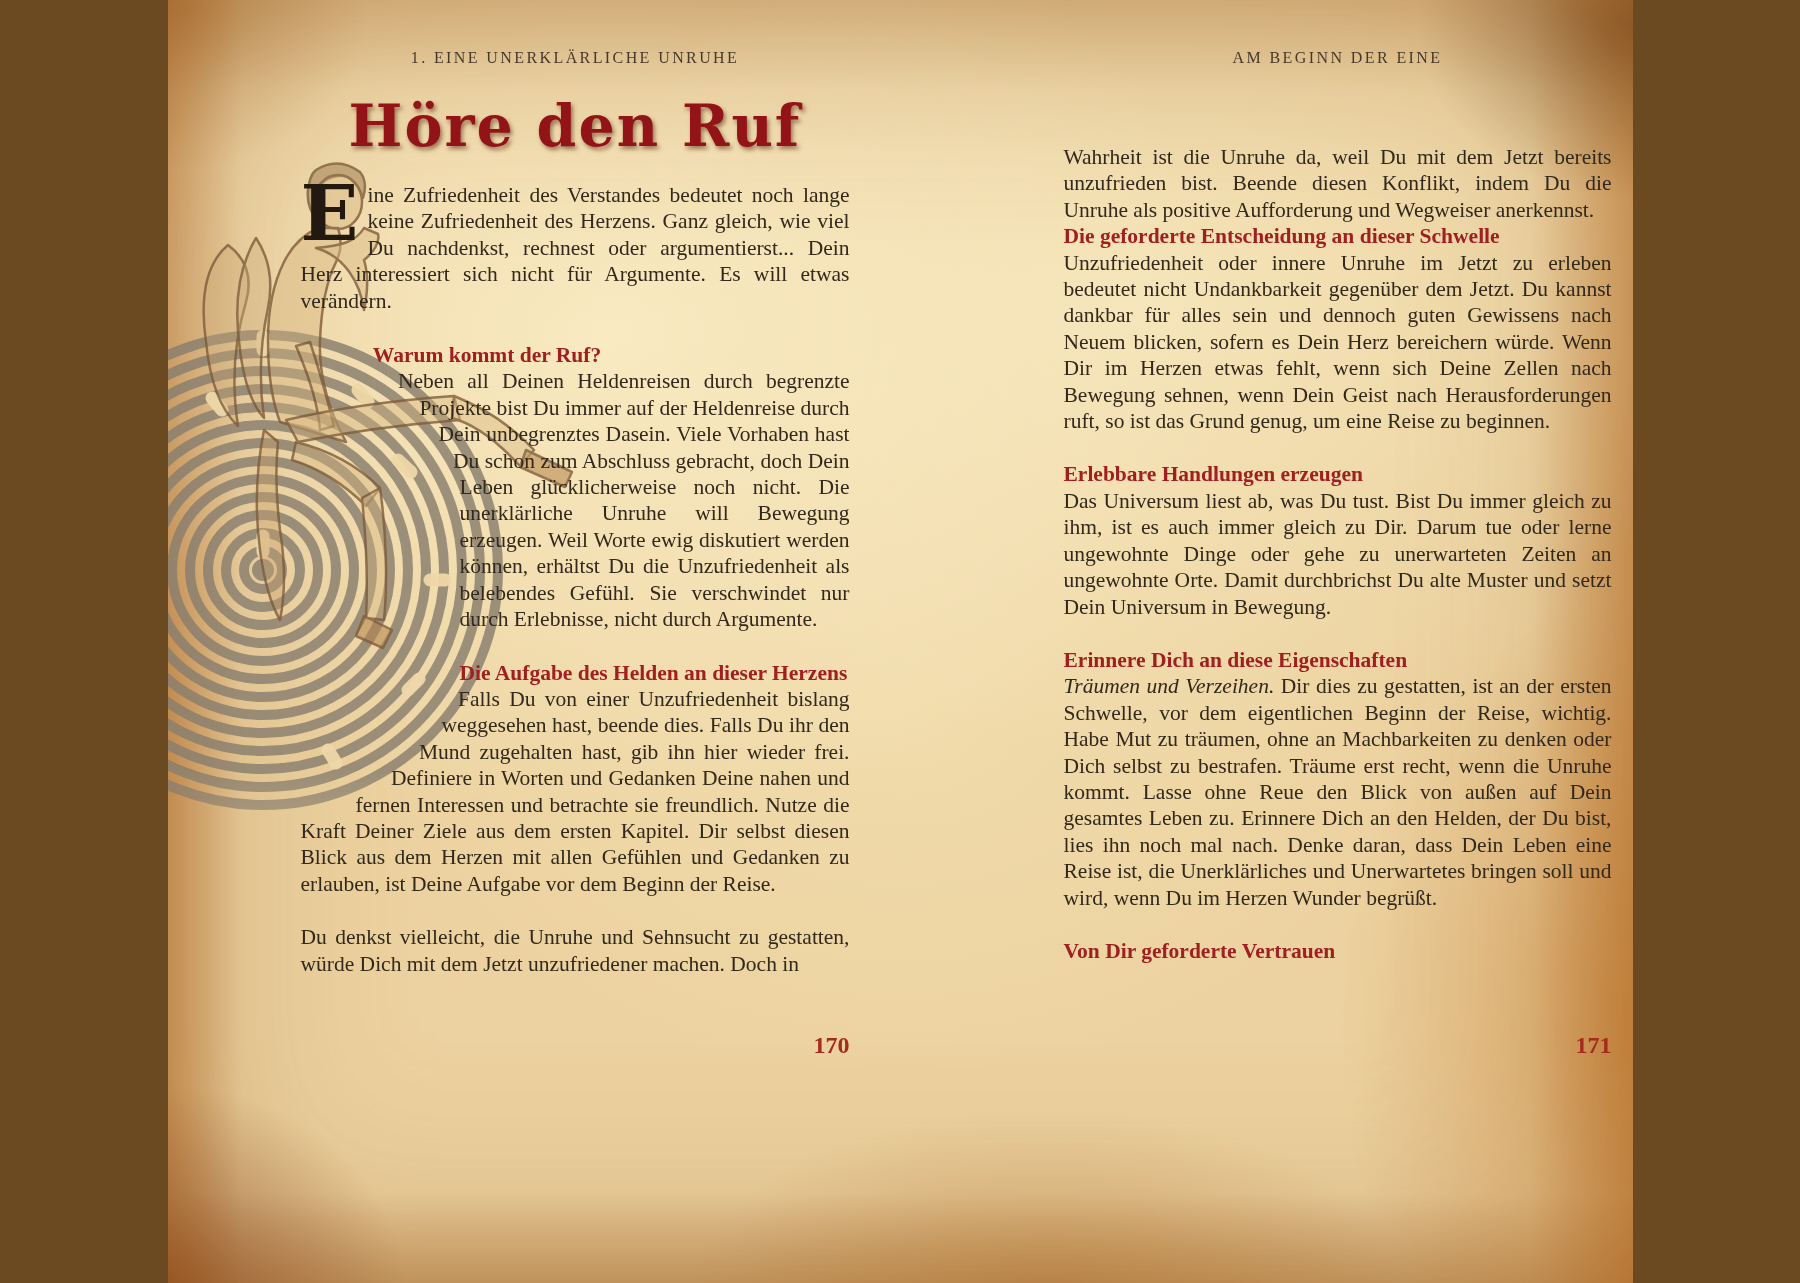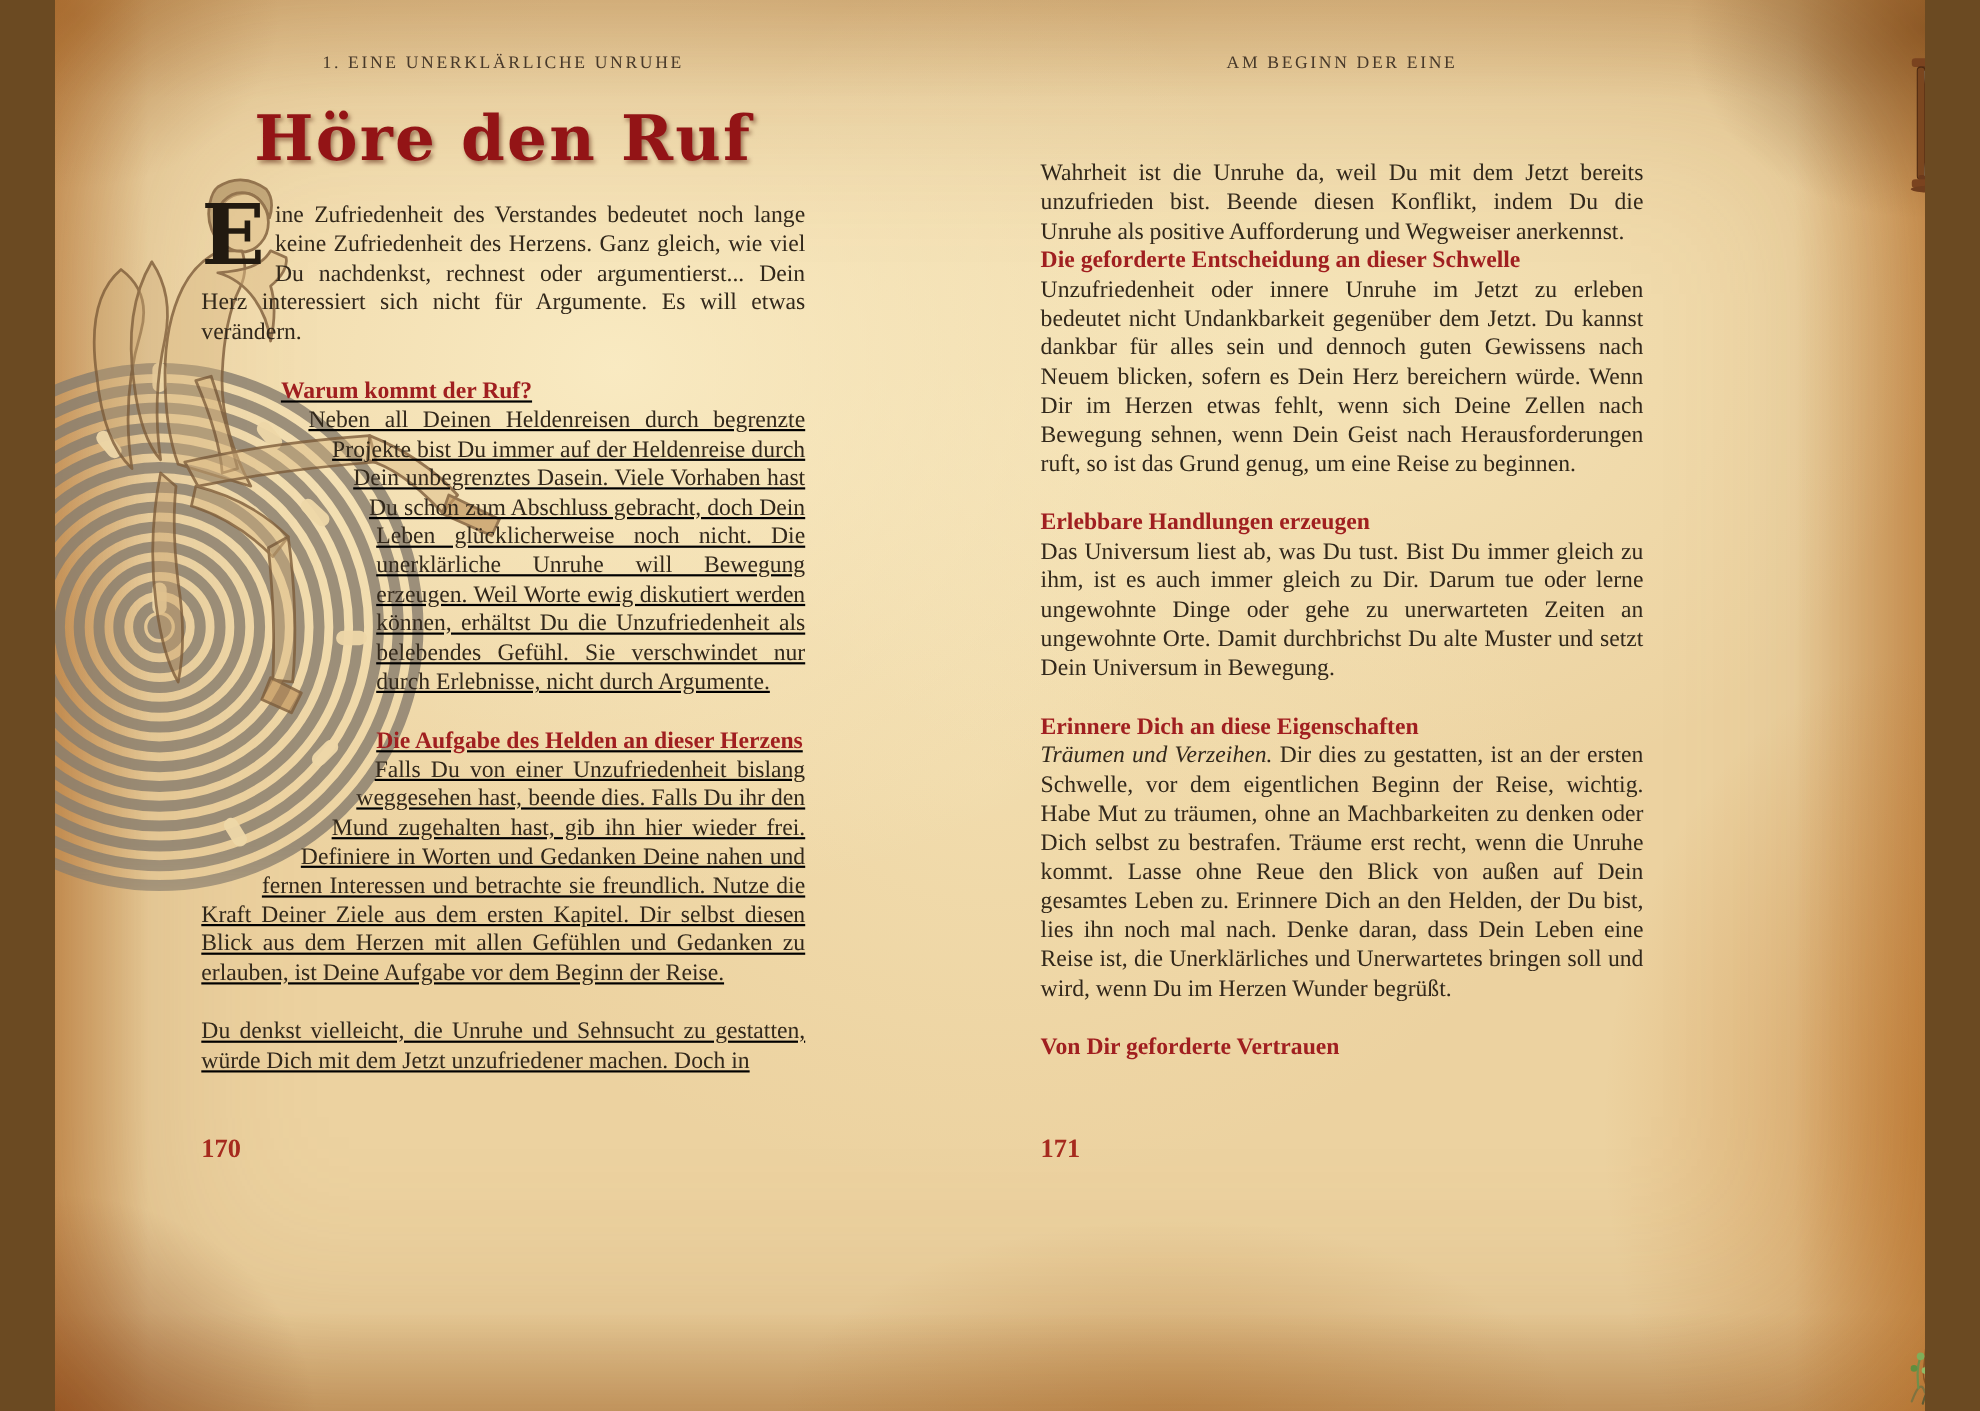--- a/index.html
+++ b/index.html
@@ -1,18 +1,18 @@
 <!DOCTYPE html>
 <html><head>
 <meta charset="utf-8">
 <style>
   html,body { margin:0; padding:0; background:#6b4a22; }
   .spread {
     position:relative;
-    width:1700px; height:1283px;
+    width:1465px; height:1283px;
     margin:0 auto;
     overflow:hidden;
     font-family:"Liberation Serif", serif;
     background:
       radial-gradient(ellipse 900px 700px at 30% 26%, rgba(252,240,202,.80), rgba(252,240,202,0) 70%),
       radial-gradient(ellipse 820px 640px at 67% 24%, rgba(250,238,198,.65), rgba(250,238,198,0) 70%),
       radial-gradient(ellipse 700px 500px at 50% 55%, rgba(248,232,188,.45), rgba(248,232,188,0) 75%),
       radial-gradient(ellipse 300px 240px at 100% 2%, rgba(96,52,14,.60), rgba(96,52,14,0) 72%),
       radial-gradient(ellipse 340px 300px at 0% 101%, rgba(118,46,12,.55), rgba(118,46,12,0) 70%),
       radial-gradient(ellipse 260px 220px at 1% 1%, rgba(150,84,24,.45), rgba(150,84,24,0) 72%),
@@ -50,34 +50,34 @@
   .sect-head { color:#a01f20; font-weight:700; margin:0; }
   p { margin:0; }
   .intro { margin-top:25px; }
   .dropcap {
     float:left;
     font-family:"DejaVu Serif", serif;
     font-size:76px; line-height:54px;
     padding:5px 9px 0 0;
     color:#221a10; font-weight:700;
   }
-  .flow { margin-top:28px;text-decoration:underline; }
+  .flow { margin-top:28px; }
   .sect { margin-top:27px; }
   .sect:first-of-type { margin-top:0; }
   .lab-float {
     float:left;
     width:175px; height:470px;
     margin-left:-16px;
     shape-margin:10px;
     shape-outside: polygon(0px 0px, 28px 0px, 62px 30px, 98px 68px, 128px 108px, 152px 152px, 166px 200px, 171px 245px, 166px 292px, 152px 334px, 128px 372px, 96px 406px, 58px 436px, 22px 458px, 0px 468px);
   }
   .rp-body { margin-top:77px; }
   .pagenum {
     position:absolute; top:1032px; left:0; width:100%;
-    text-align:left;
+    text-align:right;
     font-size:24px; font-weight:700; color:#a62a1e;
   }
   .illustration {
     position:absolute; left:0; top:150px; width:430px; height:860px;
     z-index:1;
     -webkit-mask-image:linear-gradient(to bottom, #000 72%, transparent 97%);
     mask-image:linear-gradient(to bottom, #000 72%, transparent 97%);
   }
   .hourglass { position:absolute; left:1686px; top:46px; width:72px; height:132px; z-index:3; }
   .milestone { position:absolute; left:1684px; top:1112px; width:118px; height:171px; z-index:3; }

